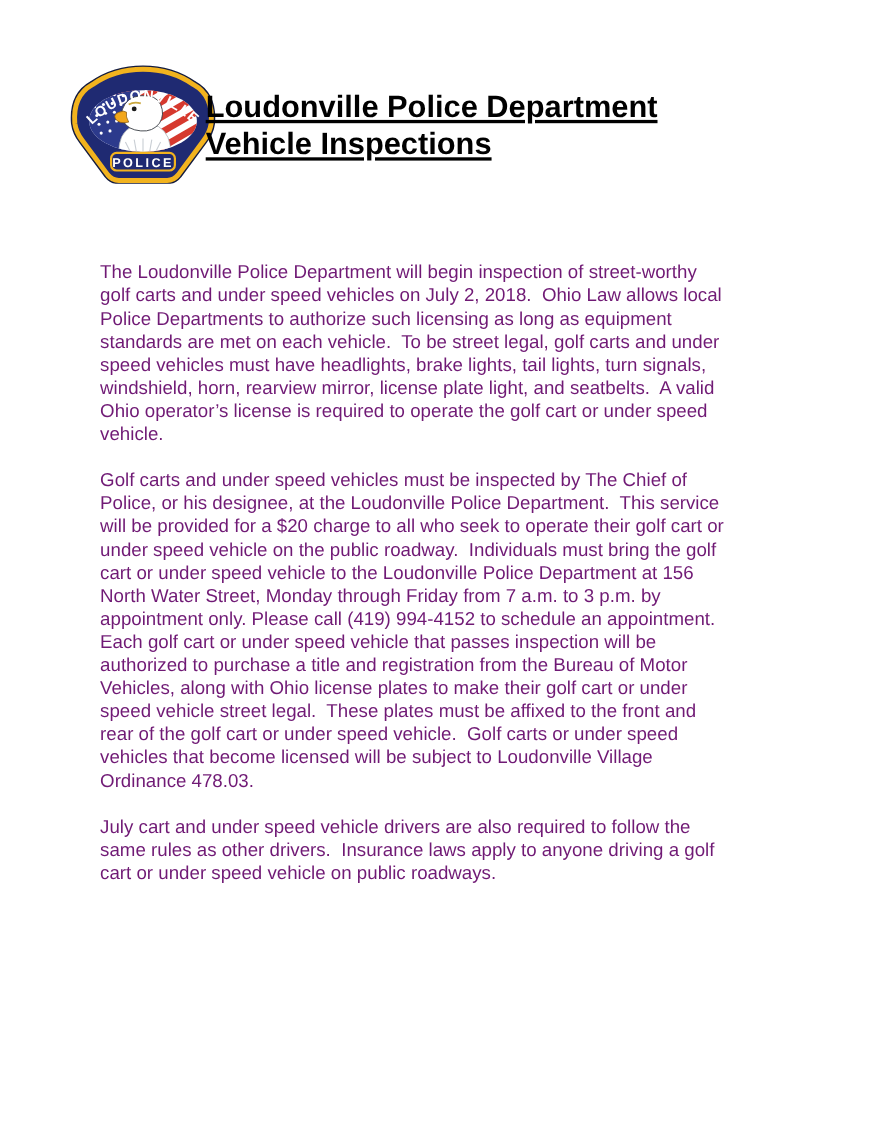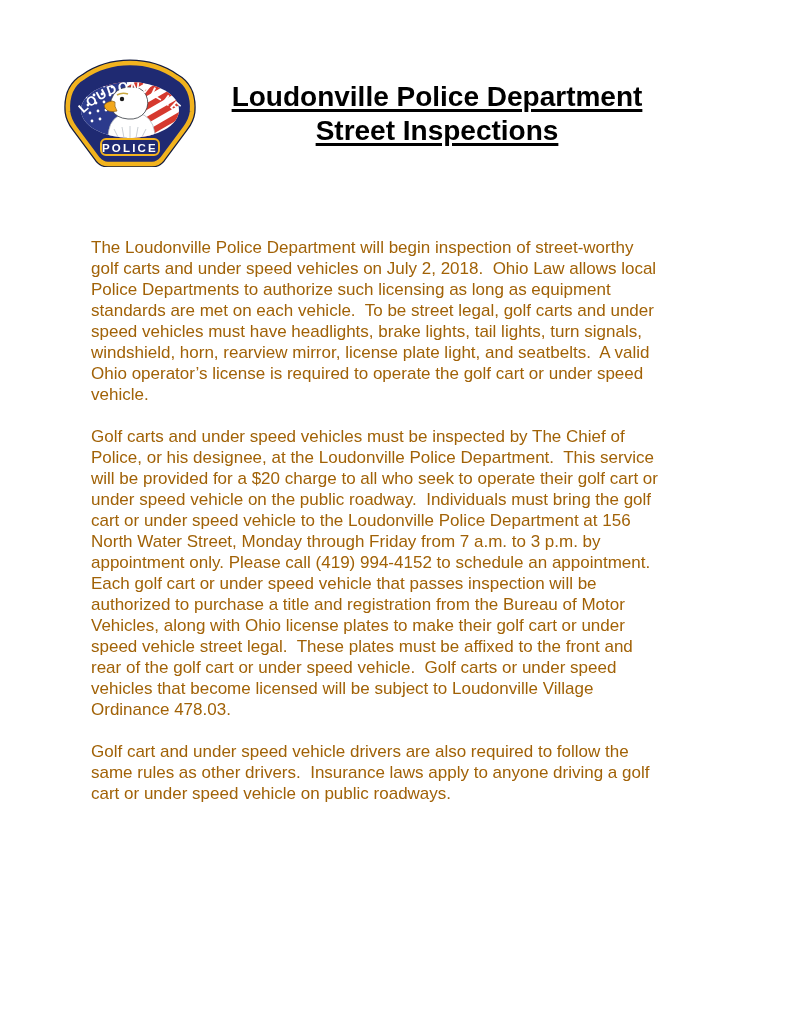--- a/index.html
+++ b/index.html
@@ -22,42 +22,42 @@
     top: 59px;
     width: 134px;
     height: 108px;
   }
   .badge svg { width: 100%; height: 100%; display: block; }
   .title-block {
     position: absolute;
     left: 187px;
     top: 80px;
     width: 500px;
-    text-align: center;
+    text-align: left;
   }
   .title-line {
     font-size: 28px;
     line-height: 34px;
     font-weight: bold;
     color: #000000;
     text-decoration: underline;
     text-decoration-thickness: 3px;
     text-underline-offset: 3px;
     white-space: nowrap;
   }
   .body-text {
     position: absolute;
     left: 91px;
     top: 237px;
     width: 660px;
   }
   .paragraph {
     font-size: 17px;
     line-height: 21px;
-    color: #a16207;
+    color: #701a75;
     white-space: pre-wrap;
     margin: 0 0 21px 0;
   }
 </style>
 </head>
 <body>
 
 <div class="page">
 
   <div class="badge">
@@ -123,21 +123,21 @@
         <textPath href="#topArc" startOffset="50%" text-anchor="middle">LOUDONVILLE</textPath>
       </text>
 
       <rect x="37" y="80" width="58" height="16" rx="5" fill="none" stroke="#f2b31e" stroke-width="2"></rect>
       <text x="66" y="92.5" text-anchor="middle" font-family="Liberation Sans, DejaVu Sans, sans-serif" font-size="11.5" font-weight="bold" fill="#ffffff" letter-spacing="2.2">POLICE</text>
     </svg>
   </div>
 
   <div class="title-block">
     <div class="title-line">Loudonville Police Department</div>
-    <div class="title-line">Street Inspections</div>
+    <div class="title-line">Vehicle Inspections</div>
   </div>
 
   <div class="body-text">
     <p class="paragraph">The Loudonville Police Department will begin inspection of street-worthy
 golf carts and under speed vehicles on July 2, 2018.  Ohio Law allows local
 Police Departments to authorize such licensing as long as equipment
 standards are met on each vehicle.  To be street legal, golf carts and under
 speed vehicles must have headlights, brake lights, tail lights, turn signals,
 windshield, horn, rearview mirror, license plate light, and seatbelts.  A valid
 Ohio operator’s license is required to operate the golf cart or under speed
@@ -149,18 +149,18 @@
 cart or under speed vehicle to the Loudonville Police Department at 156
 North Water Street, Monday through Friday from 7 a.m. to 3 p.m. by
 appointment only. Please call (419) 994-4152 to schedule an appointment.
 Each golf cart or under speed vehicle that passes inspection will be
 authorized to purchase a title and registration from the Bureau of Motor
 Vehicles, along with Ohio license plates to make their golf cart or under
 speed vehicle street legal.  These plates must be affixed to the front and
 rear of the golf cart or under speed vehicle.  Golf carts or under speed
 vehicles that become licensed will be subject to Loudonville Village
 Ordinance 478.03.</p>
-    <p class="paragraph">Golf cart and under speed vehicle drivers are also required to follow the
+    <p class="paragraph">July cart and under speed vehicle drivers are also required to follow the
 same rules as other drivers.  Insurance laws apply to anyone driving a golf
 cart or under speed vehicle on public roadways.</p>
   </div>
 
 </div>
 
 </body></html>

